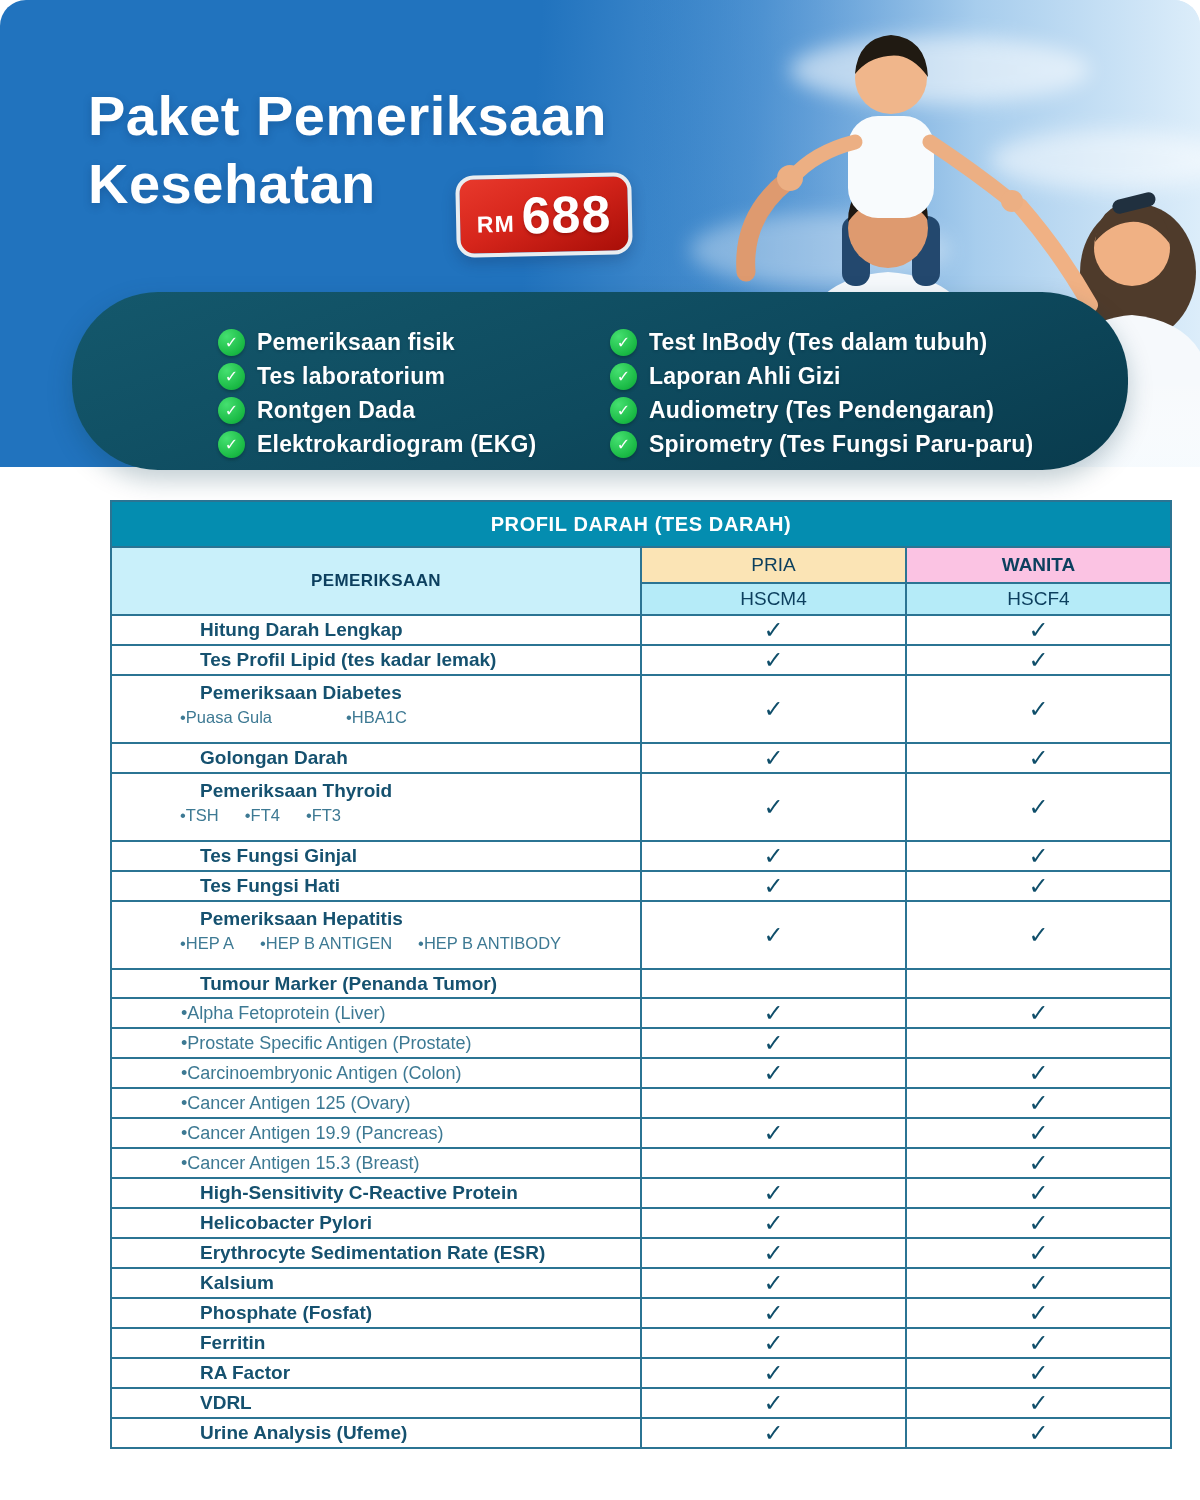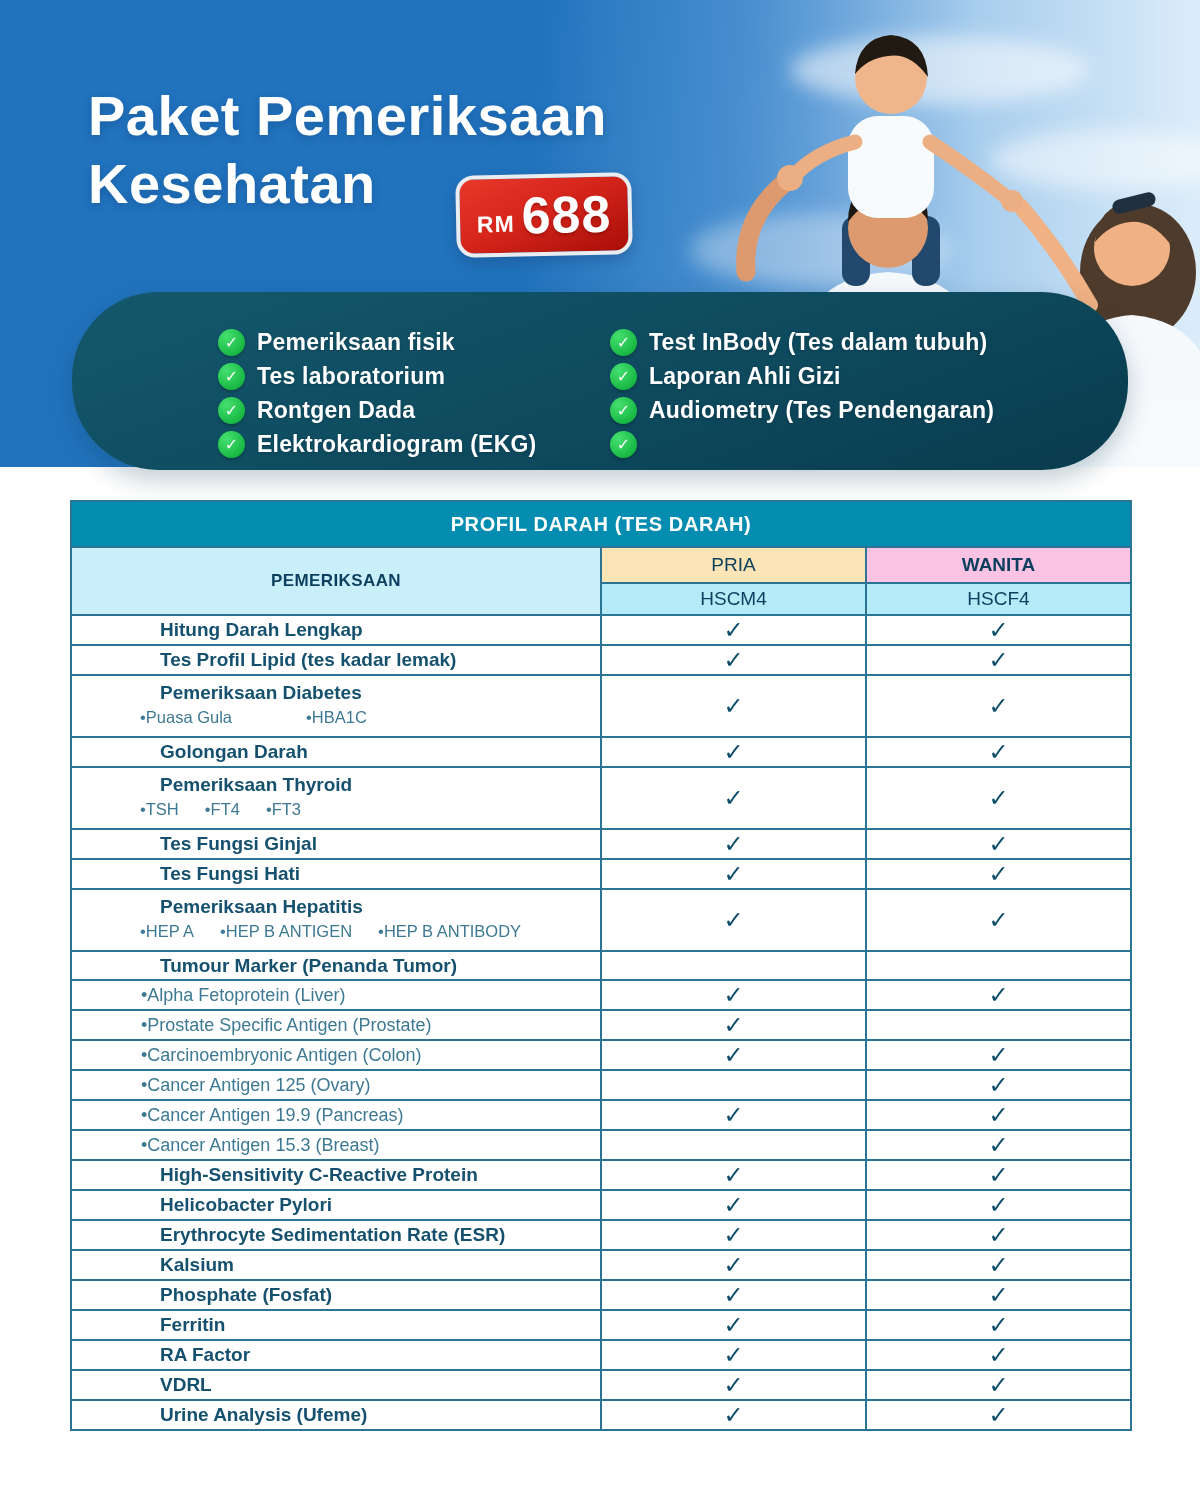--- a/index.html
+++ b/index.html
@@ -1,17 +1,17 @@
 <!DOCTYPE html>
 <html><head>
 <meta charset="utf-8">
 <style>
   html,body{margin:0;padding:0;background:#ffffff;}
   .page{position:relative;width:1200px;height:1500px;margin:0 auto;overflow:hidden;
-        background:#ffffff;font-family:"Liberation Sans","DejaVu Sans",sans-serif;}
+        background:#ffffff;font-family:"Liberation Sans","DejaVu Sans",sans-serif;border-radius:26px;}
 
   
   .hero{position:absolute;left:0;top:0;width:1200px;height:467px;
         background:linear-gradient(94deg,#2173BE 0%,#2173BE 44%,#4E93D2 62%,#9CC6EA 78%,#CBE3F6 90%,#DDEEFA 100%);}
   .photo{position:absolute;right:0;top:0;display:block;}
   .title{position:absolute;left:88px;top:82px;margin:0;color:#ffffff;font-size:56px;line-height:1.22;
          font-weight:700;letter-spacing:.5px;text-shadow:0 3px 8px rgba(10,50,100,.30);}
   .badge{position:absolute;left:456px;top:174px;width:168px;height:74px;
          background:linear-gradient(155deg,#E8392C 0%,#D6251B 45%,#A80E08 100%);
          border:4px solid #E9EDF0;border-radius:18px;box-shadow:0 6px 14px rgba(20,40,80,.25);
@@ -28,34 +28,34 @@
   .fcol li{display:flex;align-items:center;height:34px;gap:12px;}
   .fcheck{width:27px;height:27px;border-radius:50%;flex:0 0 27px;
           background:radial-gradient(circle at 32% 28%,#45E070,#19B944 70%,#0F9636);
           color:#fff;font-size:16px;font-weight:700;display:flex;align-items:center;justify-content:center;
           font-family:"DejaVu Sans",sans-serif;box-shadow:0 2px 3px rgba(0,30,20,.3);}
   .ftext{color:#fff;font-size:23px;font-weight:700;letter-spacing:.2px;white-space:nowrap;
          text-shadow:0 1px 3px rgba(0,30,50,.3);}
 
   
   .tablewrap{position:absolute;left:70px;top:500px;width:1060px;}
-  table.grid{width:100%;border-collapse:collapse;table-layout:fixed;border:2px solid #f9a8d4;}
+  table.grid{width:100%;border-collapse:collapse;table-layout:fixed;border:2px solid #f9a8d4;margin-left:40px;}
   .grid th,.grid td{border:2px solid #2B7493;padding:0;}
   .band{background:#048DB0;color:#fff;font-size:20px;font-weight:700;letter-spacing:.6px;
         height:44px;text-align:center;}
   .hexam{background:#C9F0FA;color:#0C3F5E;font-size:17px;font-weight:700;letter-spacing:.4px;text-align:center;}
   .hpria{background:#FBE4B5;color:#0C3F5E;font-size:19px;font-weight:400;height:34px;text-align:center;}
   .hwanita{background:#FBC3E3;color:#0C3F5E;font-size:19px;font-weight:700;height:34px;text-align:center;}
   .hcode{background:#B5EBF8;color:#0C3F5E;font-size:19px;font-weight:400;height:30px;text-align:center;}
   tbody tr{height:29px;}
   tbody td{background:#ffffff;vertical-align:middle;}
   td.exam{text-align:left;}
   .lbl{font-size:19px;font-weight:700;color:#15516F;padding-left:88px;line-height:22px;}
   .bullet-item{font-size:18px;font-weight:400;color:#3D7993;padding-left:69px;line-height:22px;}
-  tr.has-subs td.exam{padding-top:6px;padding-bottom:9px;}
+  tr.has-subs td.exam{padding-top:6px;padding-bottom:15px;}
   .subs{font-size:16.5px;color:#3D7993;padding-left:68px;margin-top:3px;line-height:20px;}
   .subs span{margin-right:26px;text-align:center;}
   .subs.wide span{margin-right:74px;}
   td.chk{text-align:center;color:#0F4E6A;font-size:24px;font-weight:700;
          font-family:"DejaVu Sans",sans-serif;}
 </style>
 </head>
 <body>
 
 <div class="page">
@@ -147,20 +147,21 @@
         <li>
           <span class="fcheck">✓</span>
           <span class="ftext">Laporan Ahli Gizi</span>
         </li>
         <li>
           <span class="fcheck">✓</span>
           <span class="ftext">Audiometry (Tes Pendengaran)</span>
         </li>
         <li>
           <span class="fcheck">✓</span>
+          <span class="ftext">Spirometry (Tes Fungsi Paru-paru)</span>
         </li>
       </ul>
   </section>
 
   <section class="tablewrap">
     <table class="grid">
       <colgroup>
           <col style="width:530px">
           <col style="width:265px">
           <col style="width:265px">

